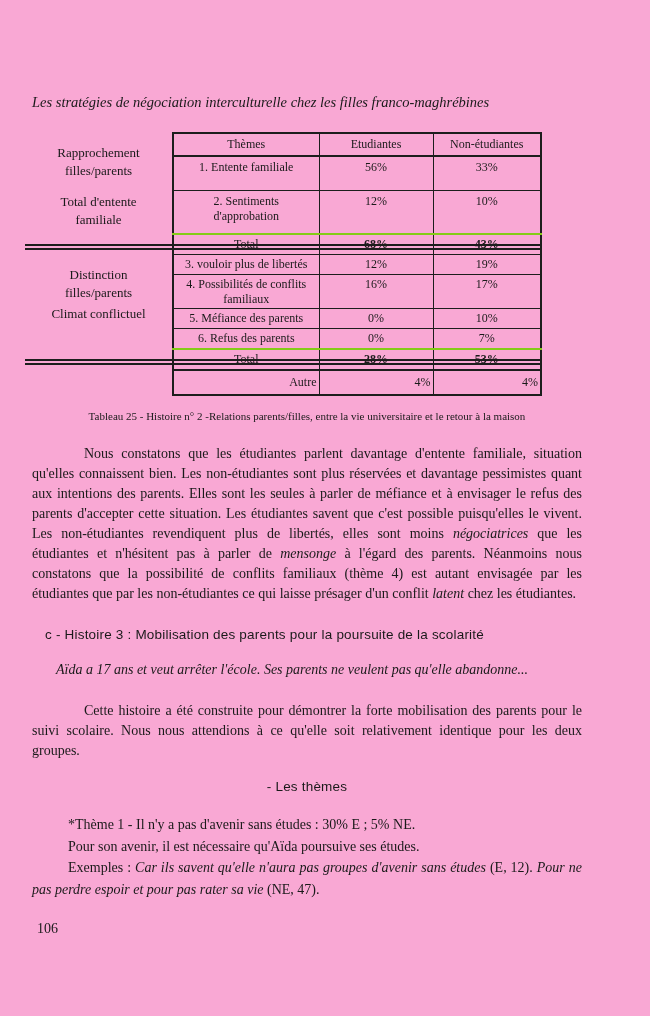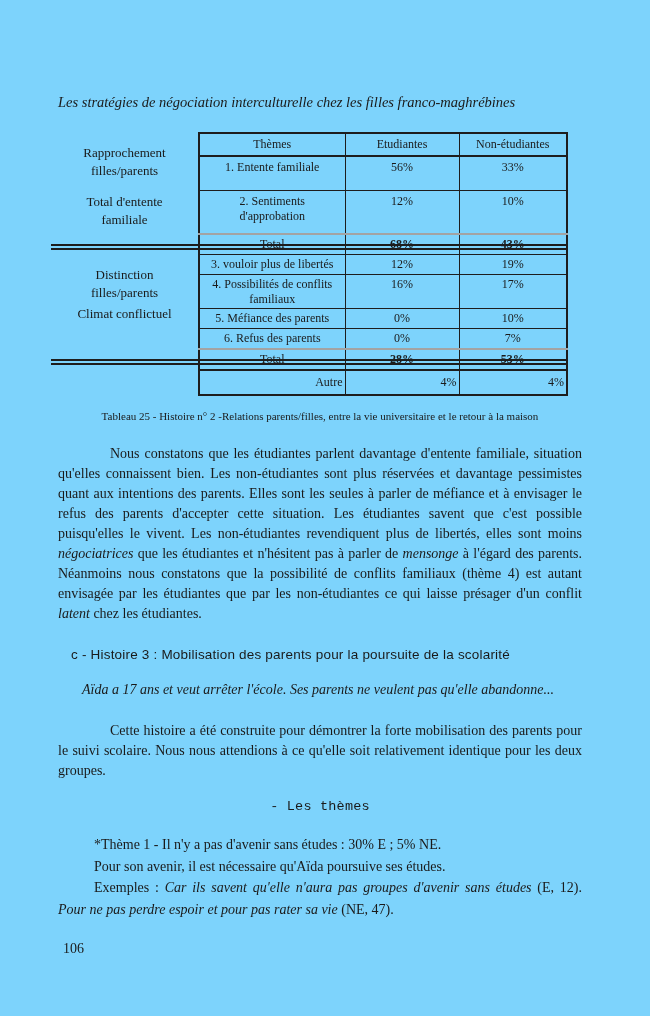--- a/index.html
+++ b/index.html
@@ -1,23 +1,23 @@
 <!DOCTYPE html>
 <html><head>
 <meta charset="utf-8">
 <style>
   html,body{margin:0;padding:0;background:#e8e8e8;}
   .page{
     position:relative;
     width:650px;height:1016px;
-    background:#7dd3fc;
+    background:#f9a8d4;
     color:#1a1a1a;
     font-family:"Liberation Serif", serif;
     box-sizing:border-box;
-    padding:94px 68px 0 58px;
+    padding:94px 68px 0 32px;
     overflow:hidden;
   }
   .running-title{
     font-style:italic;
     font-size:14.5px;
     margin:0 0 21px 0;
   }
   
   .table-zone{
     position:relative;
@@ -48,21 +48,21 @@
   .data-table td{
     border:1px solid #1d1d1d;
     text-align:center;
     vertical-align:middle;
     padding:1px 2px;
     white-space:pre-line;
   }
   tr.head td{height:19px;border-bottom:2px solid #1d1d1d;}
   tr.r1 td{height:29px;vertical-align:top;padding-top:3px;}
   tr.r2 td{height:38px;vertical-align:top;padding-top:3px;}
-  tr.total td{height:17px;border-top:2px solid #a3a3a3;}
+  tr.total td{height:17px;border-top:2px solid #84cc16;}
   tr.total td.val{font-weight:bold;}
   tr.r3 td{height:17px;}
   tr.r4 td{height:30px;vertical-align:top;padding-top:2px;}
   tr.r5 td{height:17px;}
   tr.r6 td{height:17px;}
   tr.autre td{height:21px;border-top:2px solid #1d1d1d;vertical-align:middle;text-align:right;}
   .double-rule{
     position:absolute;left:0;width:515px;height:6px;
     box-sizing:border-box;
     border-top:2px solid #1d1d1d;
@@ -84,21 +84,21 @@
   }
   .p1{margin-top:22px;text-indent:52px;}
   .heading-c{
     font-family:"Liberation Sans", sans-serif;
     font-size:13.5px;font-weight:400;letter-spacing:0.2px;
     margin:23px 0 0 13px;
   }
   .aida{margin-top:17px;font-style:italic;text-indent:24px;line-height:21px;}
   .p2{margin-top:21px;text-indent:52px;}
   .subheading{
-    font-family:Liberation Mono, monospace;
+    font-family:Liberation Sans, sans-serif;
     font-size:13.5px;letter-spacing:0.2px;
     text-align:center;
     margin:18px 0 0 0;
   }
   .theme{margin:0;text-indent:36px;line-height:21.5px;text-align:justify;font-size:14px;}
   .theme-first{margin-top:20px;}
   .page-num{margin-top:21px;padding-left:5px;font-size:14px;}
 </style>
 </head>
 <body>

